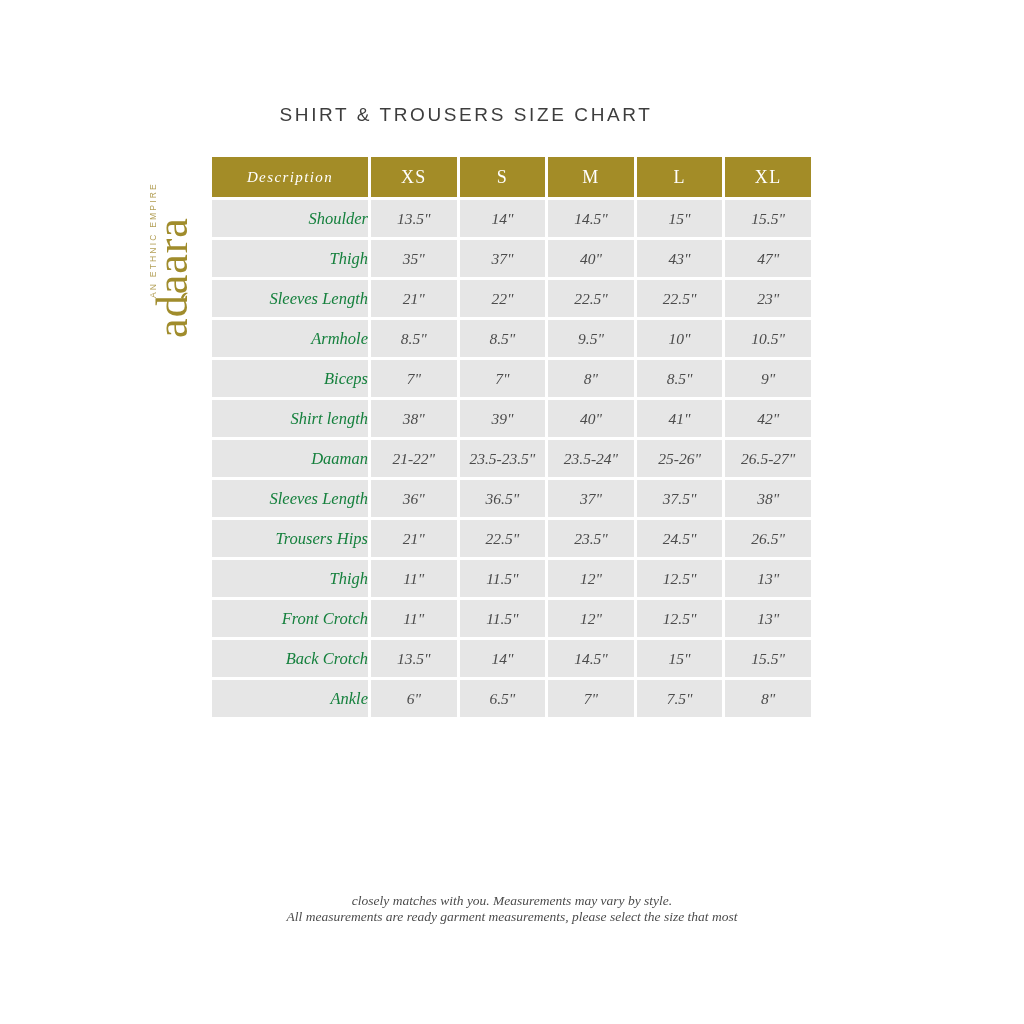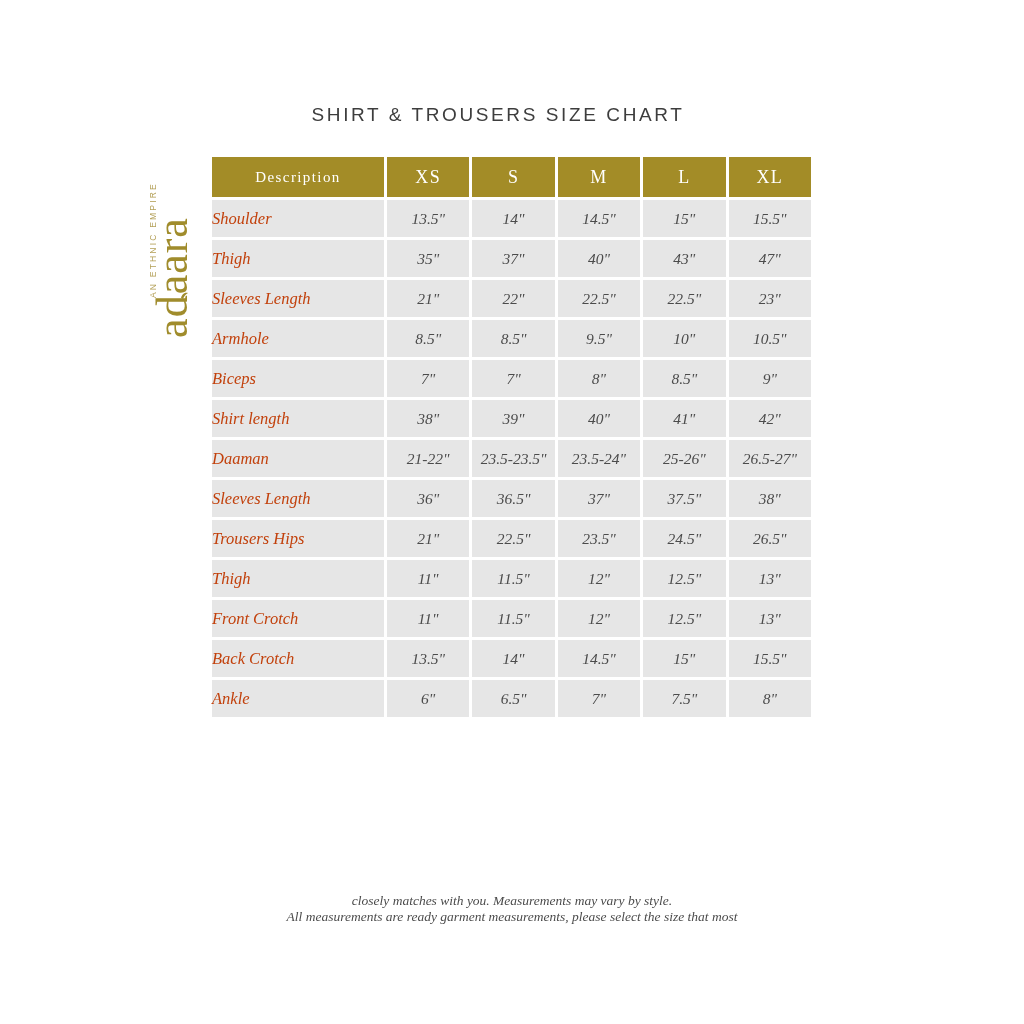--- a/index.html
+++ b/index.html
@@ -27,21 +27,20 @@
     position: absolute;
     top: 104px;
     left: 0;
     width: 932px;
     text-align: center;
     font-family: "Liberation Sans", sans-serif;
     font-size: 19px;
     letter-spacing: 2.6px;
     color: #3d3d3d;
     font-weight: 500;
-    margin-left: 32px;
   }
 
   
   .brand {
     position: absolute;
     left: 128px;
     top: 180px;
     width: 80px;
     height: 200px;
   }
@@ -102,31 +101,32 @@
     color: #ffffff;
     height: 40px;
     font-family: "Liberation Serif", serif;
     font-weight: normal;
     font-size: 18px;
     letter-spacing: 1.4px;
     text-align: center;
     vertical-align: middle;
   }
   th.head.desc {
-    width: 172px;
+    width: 156px;
     font-size: 15px;
+    font-style: italic;
   }
   td.rowlabel {
     background: #e6e6e6;
     height: 37px;
-    text-align: left;
+    text-align: right;
     vertical-align: middle;
     font-style: italic;
     font-size: 16.5px;
-    color: #c2410c;
+    color: #15803d;
     width: 172px;
   }
   td.val {
     background: #e6e6e6;
     height: 37px;
     text-align: center;
     vertical-align: middle;
     font-style: italic;
     font-size: 15.5px;
     color: #4b4b4b;

